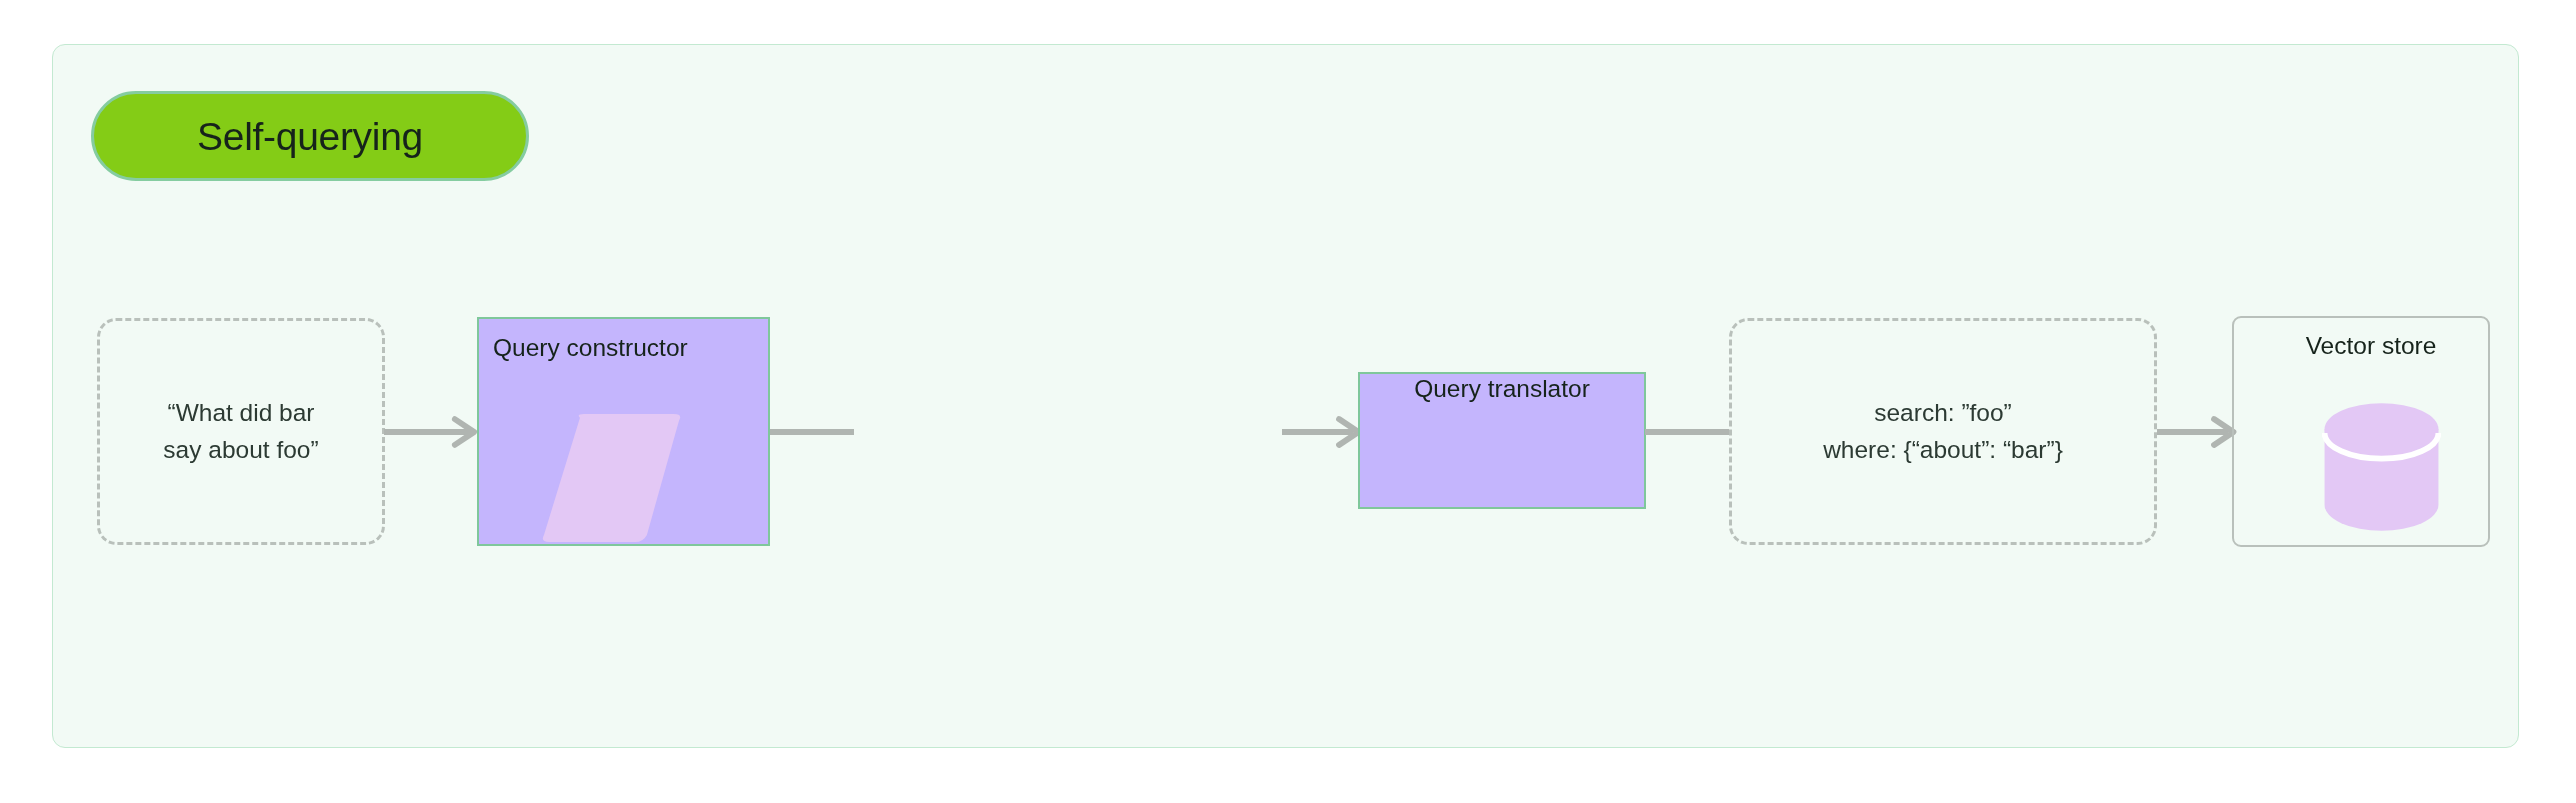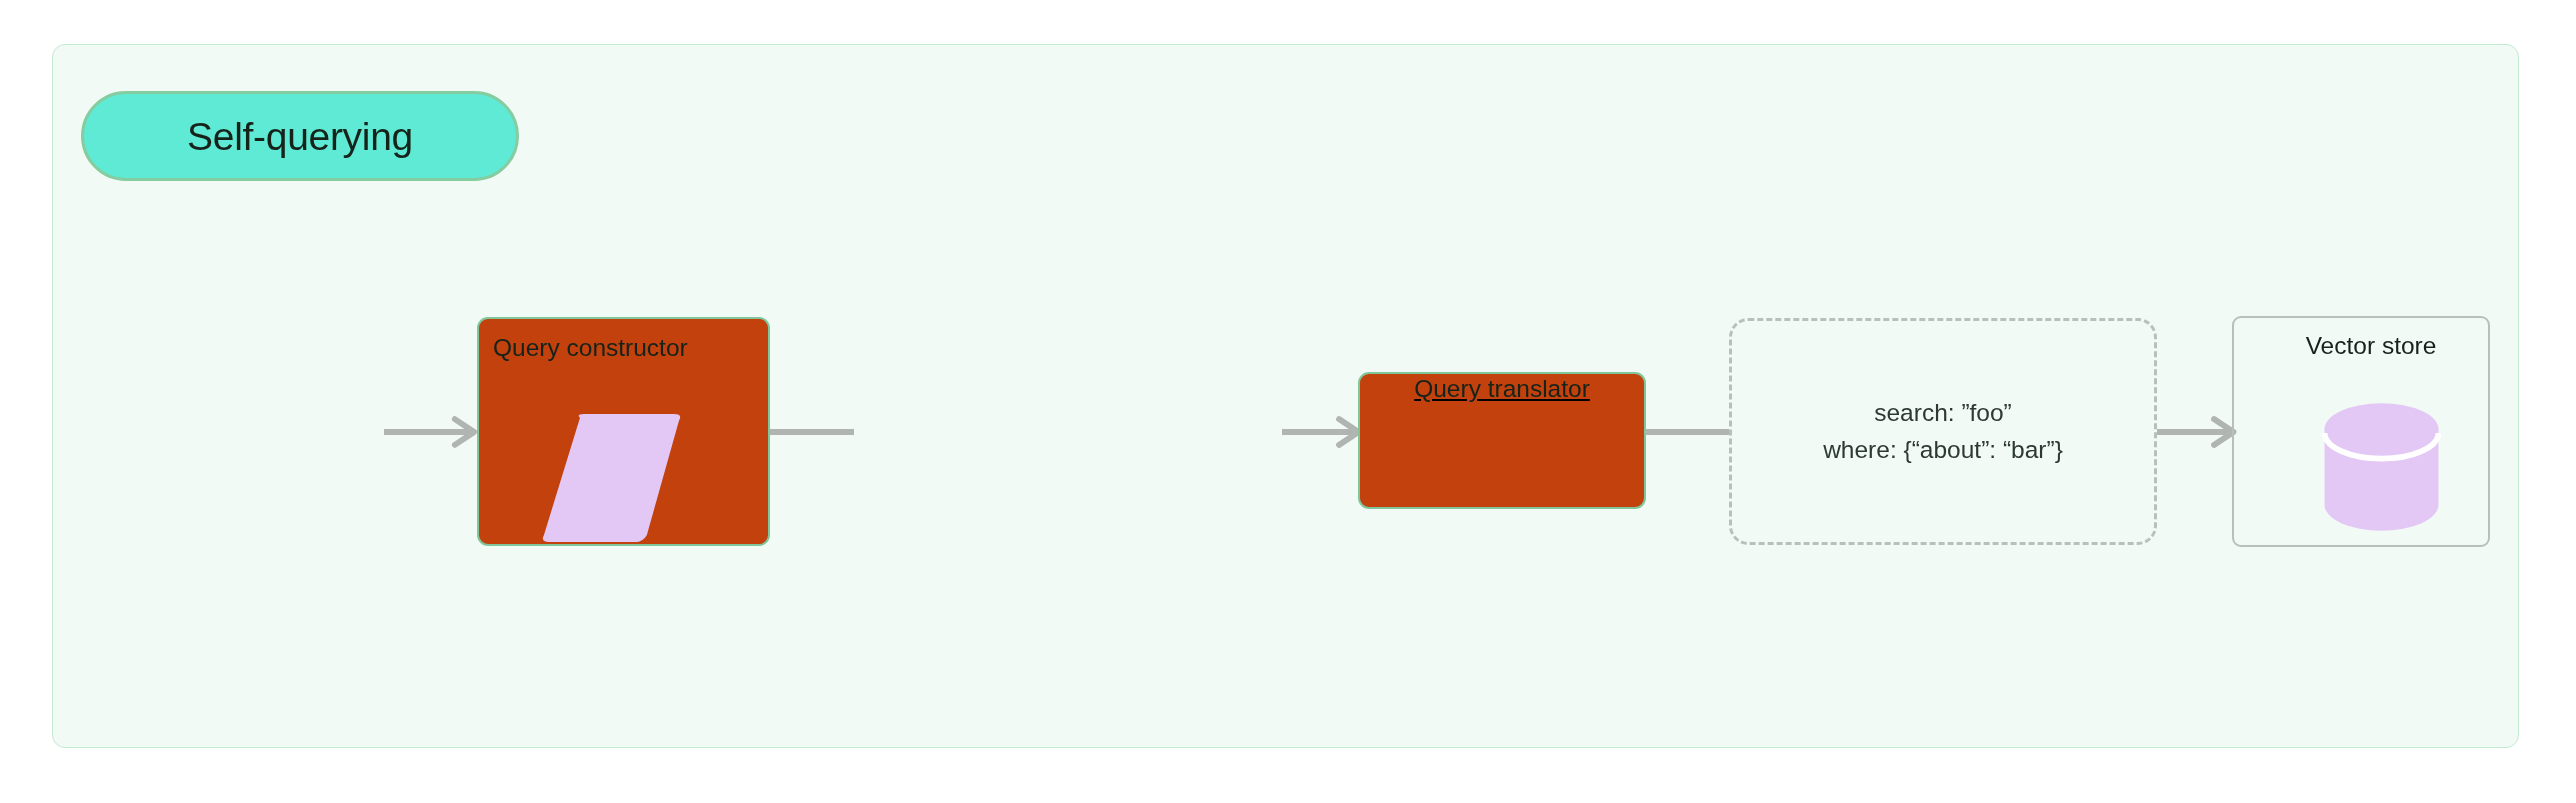--- a/index.html
+++ b/index.html
@@ -30,26 +30,26 @@
     height: 704px;
     box-sizing: border-box;
     background: #f2faf5;
     border: 1.9px solid #c3e9d1;
     border-radius: 13px;
   }
 
   
   .title-pill {
     position: absolute;
-    left: 81px;
+    left: 91px;
     top: 91px;
     width: 438px;
     height: 90px;
     box-sizing: border-box;
-    background: #5eead4;
+    background: #84cc16;
     border: 3.2px solid #85cca0;
     border-radius: 45px;
     display: flex;
     align-items: center;
     justify-content: center;
   }
   .title-pill .title-text {
     font-size: 39px;
     color: #16231b;
     letter-spacing: -0.3px;
@@ -75,24 +75,23 @@
     text-align: center;
     font-size: 24.5px;
     line-height: 1.5;
     color: #2c3a33;
     white-space: pre-line;
     padding: 0 9px;
   }
 
   
   .node.process {
-    background: #c2410c;
+    background: #c4b5fd;
     border: 2.6px solid #7fc79b;
-    border-radius: 11px;
-    text-decoration: underline;
+    border-radius: 0;
   }
   .node.process .node-label {
     position: absolute;
     top: 14px;
     left: 14px;
     font-size: 24.5px;
     line-height: 1.2;
     color: #16231b;
   }
   .node.process.centered {
@@ -154,20 +153,24 @@
 <body>
 
 <div class="canvas">
 
   <div class="subgraph"></div>
 
   <div class="title-pill">
     <span class="title-text">Self-querying</span>
   </div>
 
+  <div class="node dashed" style="left:97px; top:318px; width:288px; height:227px;">
+    <span class="node-text">“What did bar
+say about foo”</span>
+  </div>
 
   <div class="edge" style="left:384px; top:419px; width:94px;">
     <svg width="94" height="26" viewBox="0 0 146 40">
       <line x1="0" y1="20" x2="132" y2="20" stroke="#b0b5b1" stroke-width="9"></line>
       <polyline points="110,0 140,20 110,40" fill="none" stroke="#b0b5b1" stroke-width="9" stroke-linecap="round" stroke-linejoin="round"></polyline>
     </svg>
   </div>
 
   <div class="node process" style="left:477px; top:317px; width:293px; height:229px;">
     <span class="node-label">Query constructor</span>

